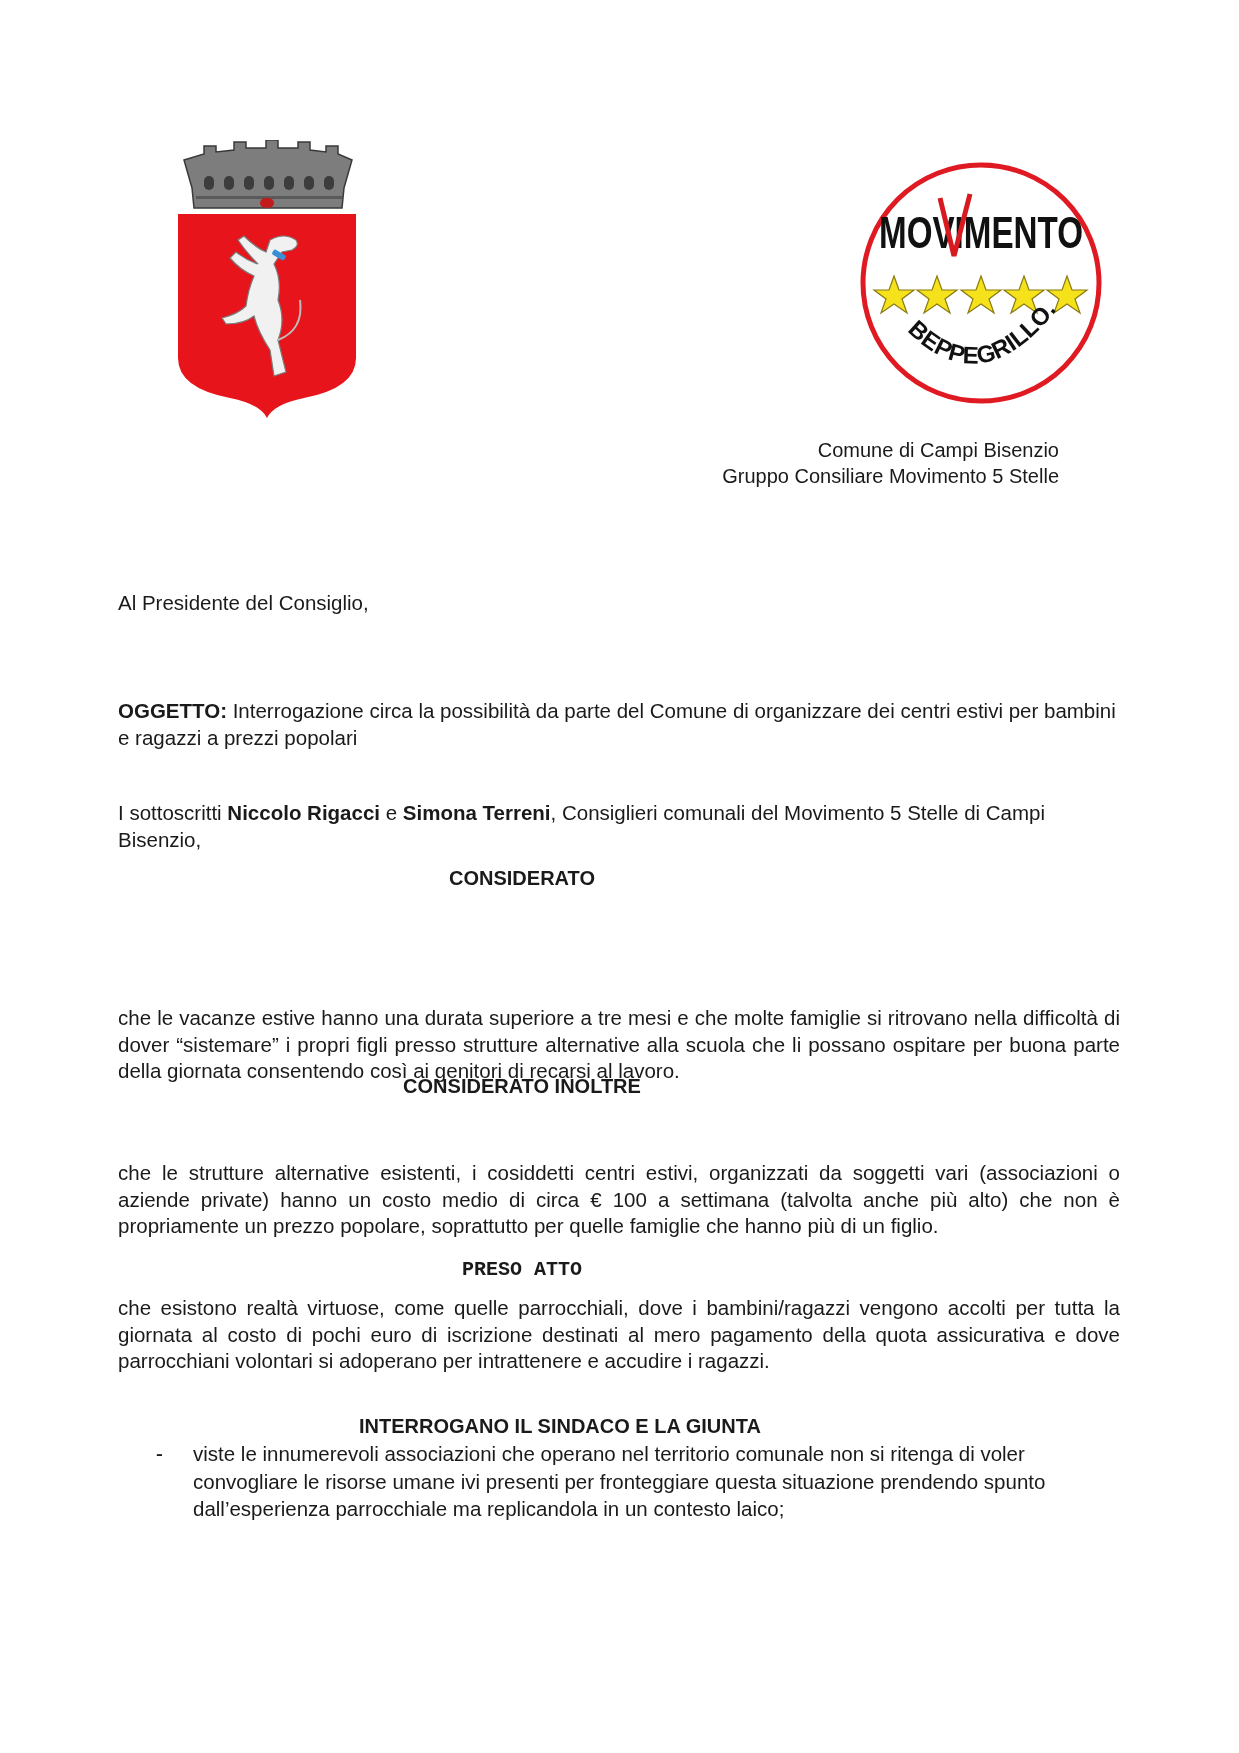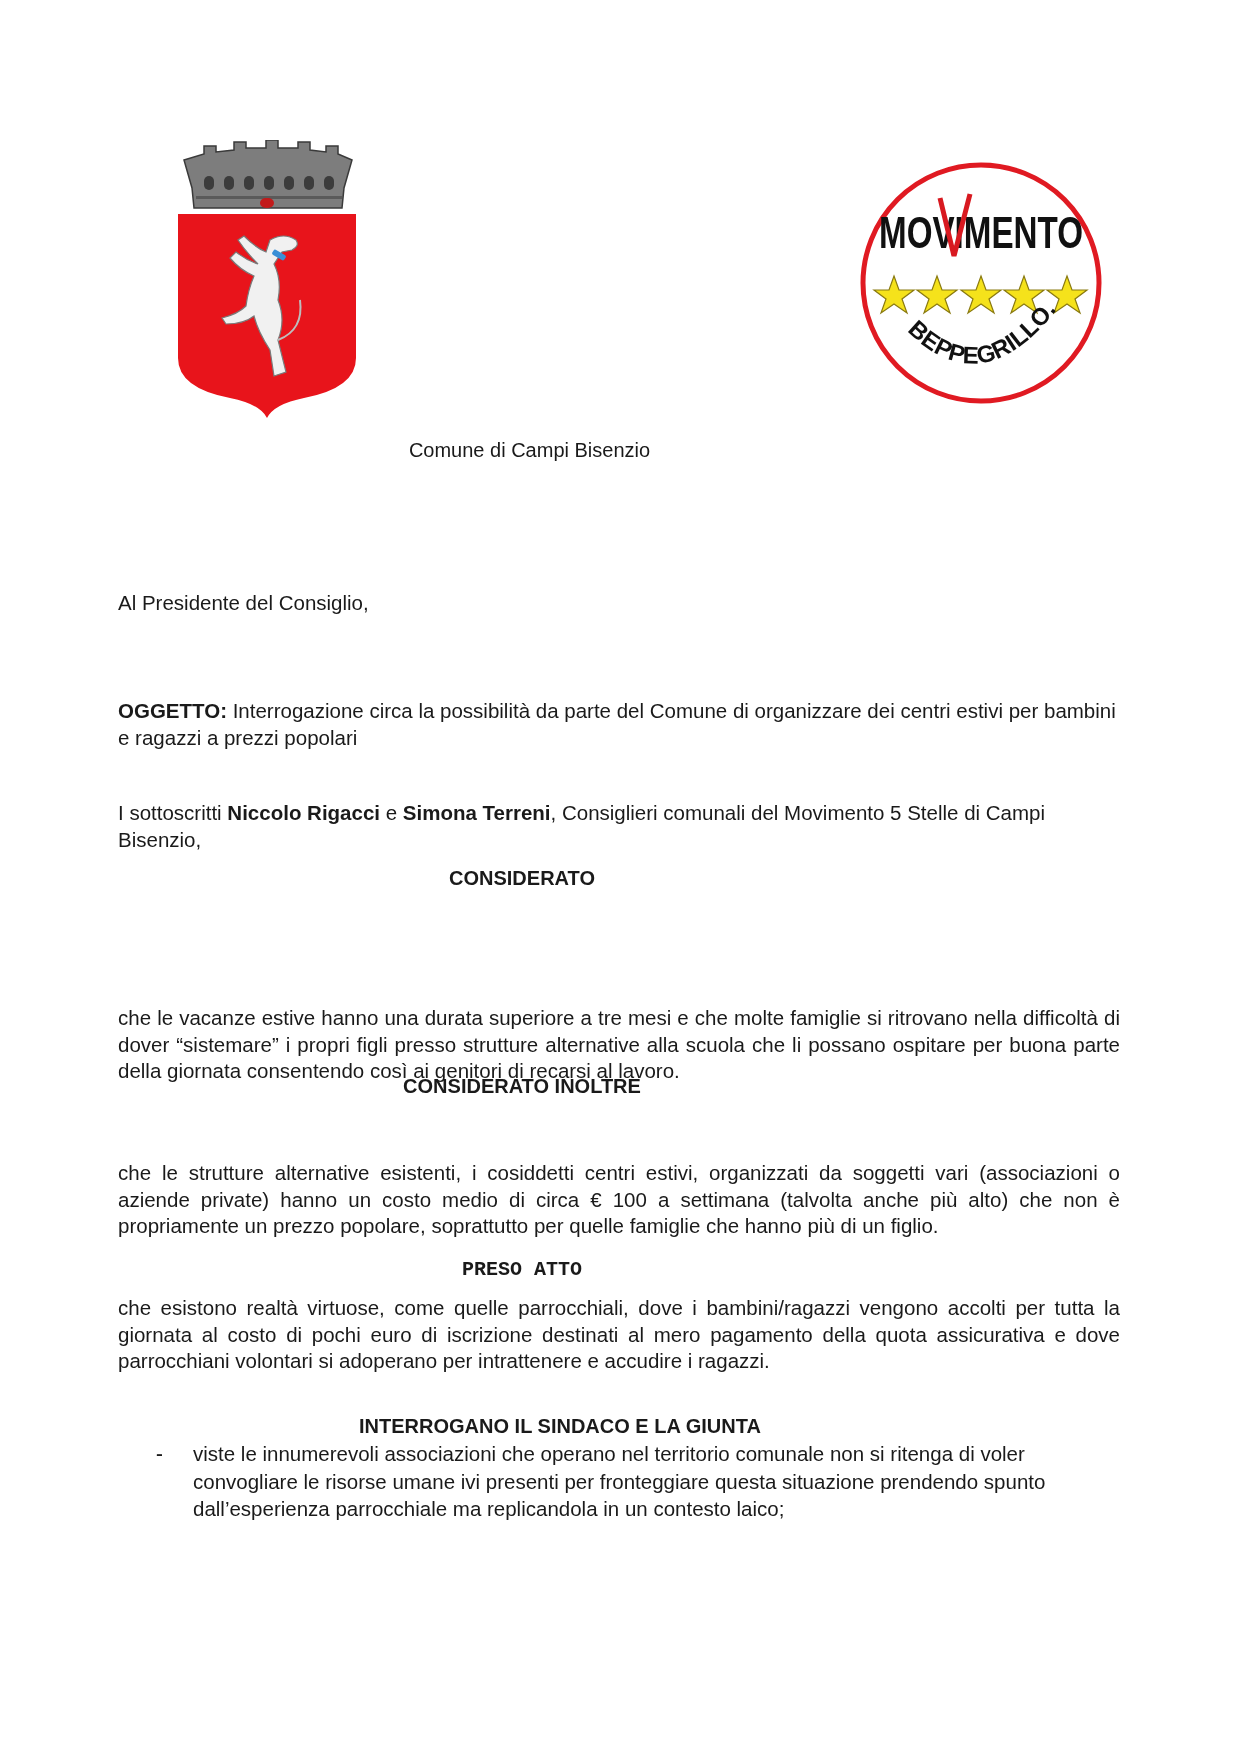--- a/index.html
+++ b/index.html
@@ -3,21 +3,21 @@
   <meta charset="utf-8">
   <style>
     html, body { margin: 0; padding: 0; background: #ffffff; }
     body {
       width: 1239px; height: 1753px; position: relative; overflow: hidden;
       font-family: "Liberation Sans", sans-serif; color: #1a1a1a;
     }
     .abs { position: absolute; }
     .crest { left: 174px; top: 140px; width: 186px; height: 280px; }
     .m5s { left: 852px; top: 158px; width: 258px; height: 250px; }
-    .header { left: 0; width: 1059px; text-align: center; font-size: 20px; line-height: 26px; }
+    .header { left: 0; width: 1059px; text-align: right; font-size: 20px; line-height: 26px; }
     .txt { font-size: 20.5px; line-height: 26.5px; }
     .para { left: 118px; width: 1002px; font-size: 20.5px; line-height: 26.5px; text-align: justify; margin-top: 32px; }
     .heading { left: 0; width: 1044px; text-align: center; font-weight: bold; font-size: 20px; }
     b { font-weight: bold; }
     .list { left: 118px; width: 1010px; font-size: 20.5px; line-height: 27.5px; }
     .li { position: relative; padding-left: 75px; }
     .li .dash { position: absolute; left: 38px; top: 0; }
   </style>
 </head>
 <body>
@@ -66,20 +66,21 @@
         <path id="arcB" d="M52 170 Q129 250 206 150"></path>
       </defs>
     <text font-family="Liberation Sans, sans-serif" font-weight="bold" font-size="24" fill="#111">
       <textPath href="#arcB" startOffset="4">BEPPEGRILLO.IT</textPath>
     </text>
   </svg>
 </div>
 
 <div class="abs header" style="top:437px;">
   <div>Comune di Campi Bisenzio</div>
+  <div>Gruppo Consiliare Movimento 5 Stelle</div>
 </div>
 
 <div class="abs txt" style="left:118px; top:590px;">Al Presidente del Consiglio,</div>
 
 <div class="abs para" style="top:666px; text-align:left;">
   <b>OGGETTO:</b><span> Interrogazione circa la possibilità da parte del Comune di organizzare dei centri estivi per bambini e ragazzi a prezzi popolari</span>
 </div>
 
 <div class="abs para" style="top:768px; text-align:left;">
   <span>I sottoscritti </span><b>Niccolo Rigacci</b><span> e </span><b>Simona Terreni</b><span>, Consiglieri comunali del Movimento 5 Stelle di Campi Bisenzio,</span>

